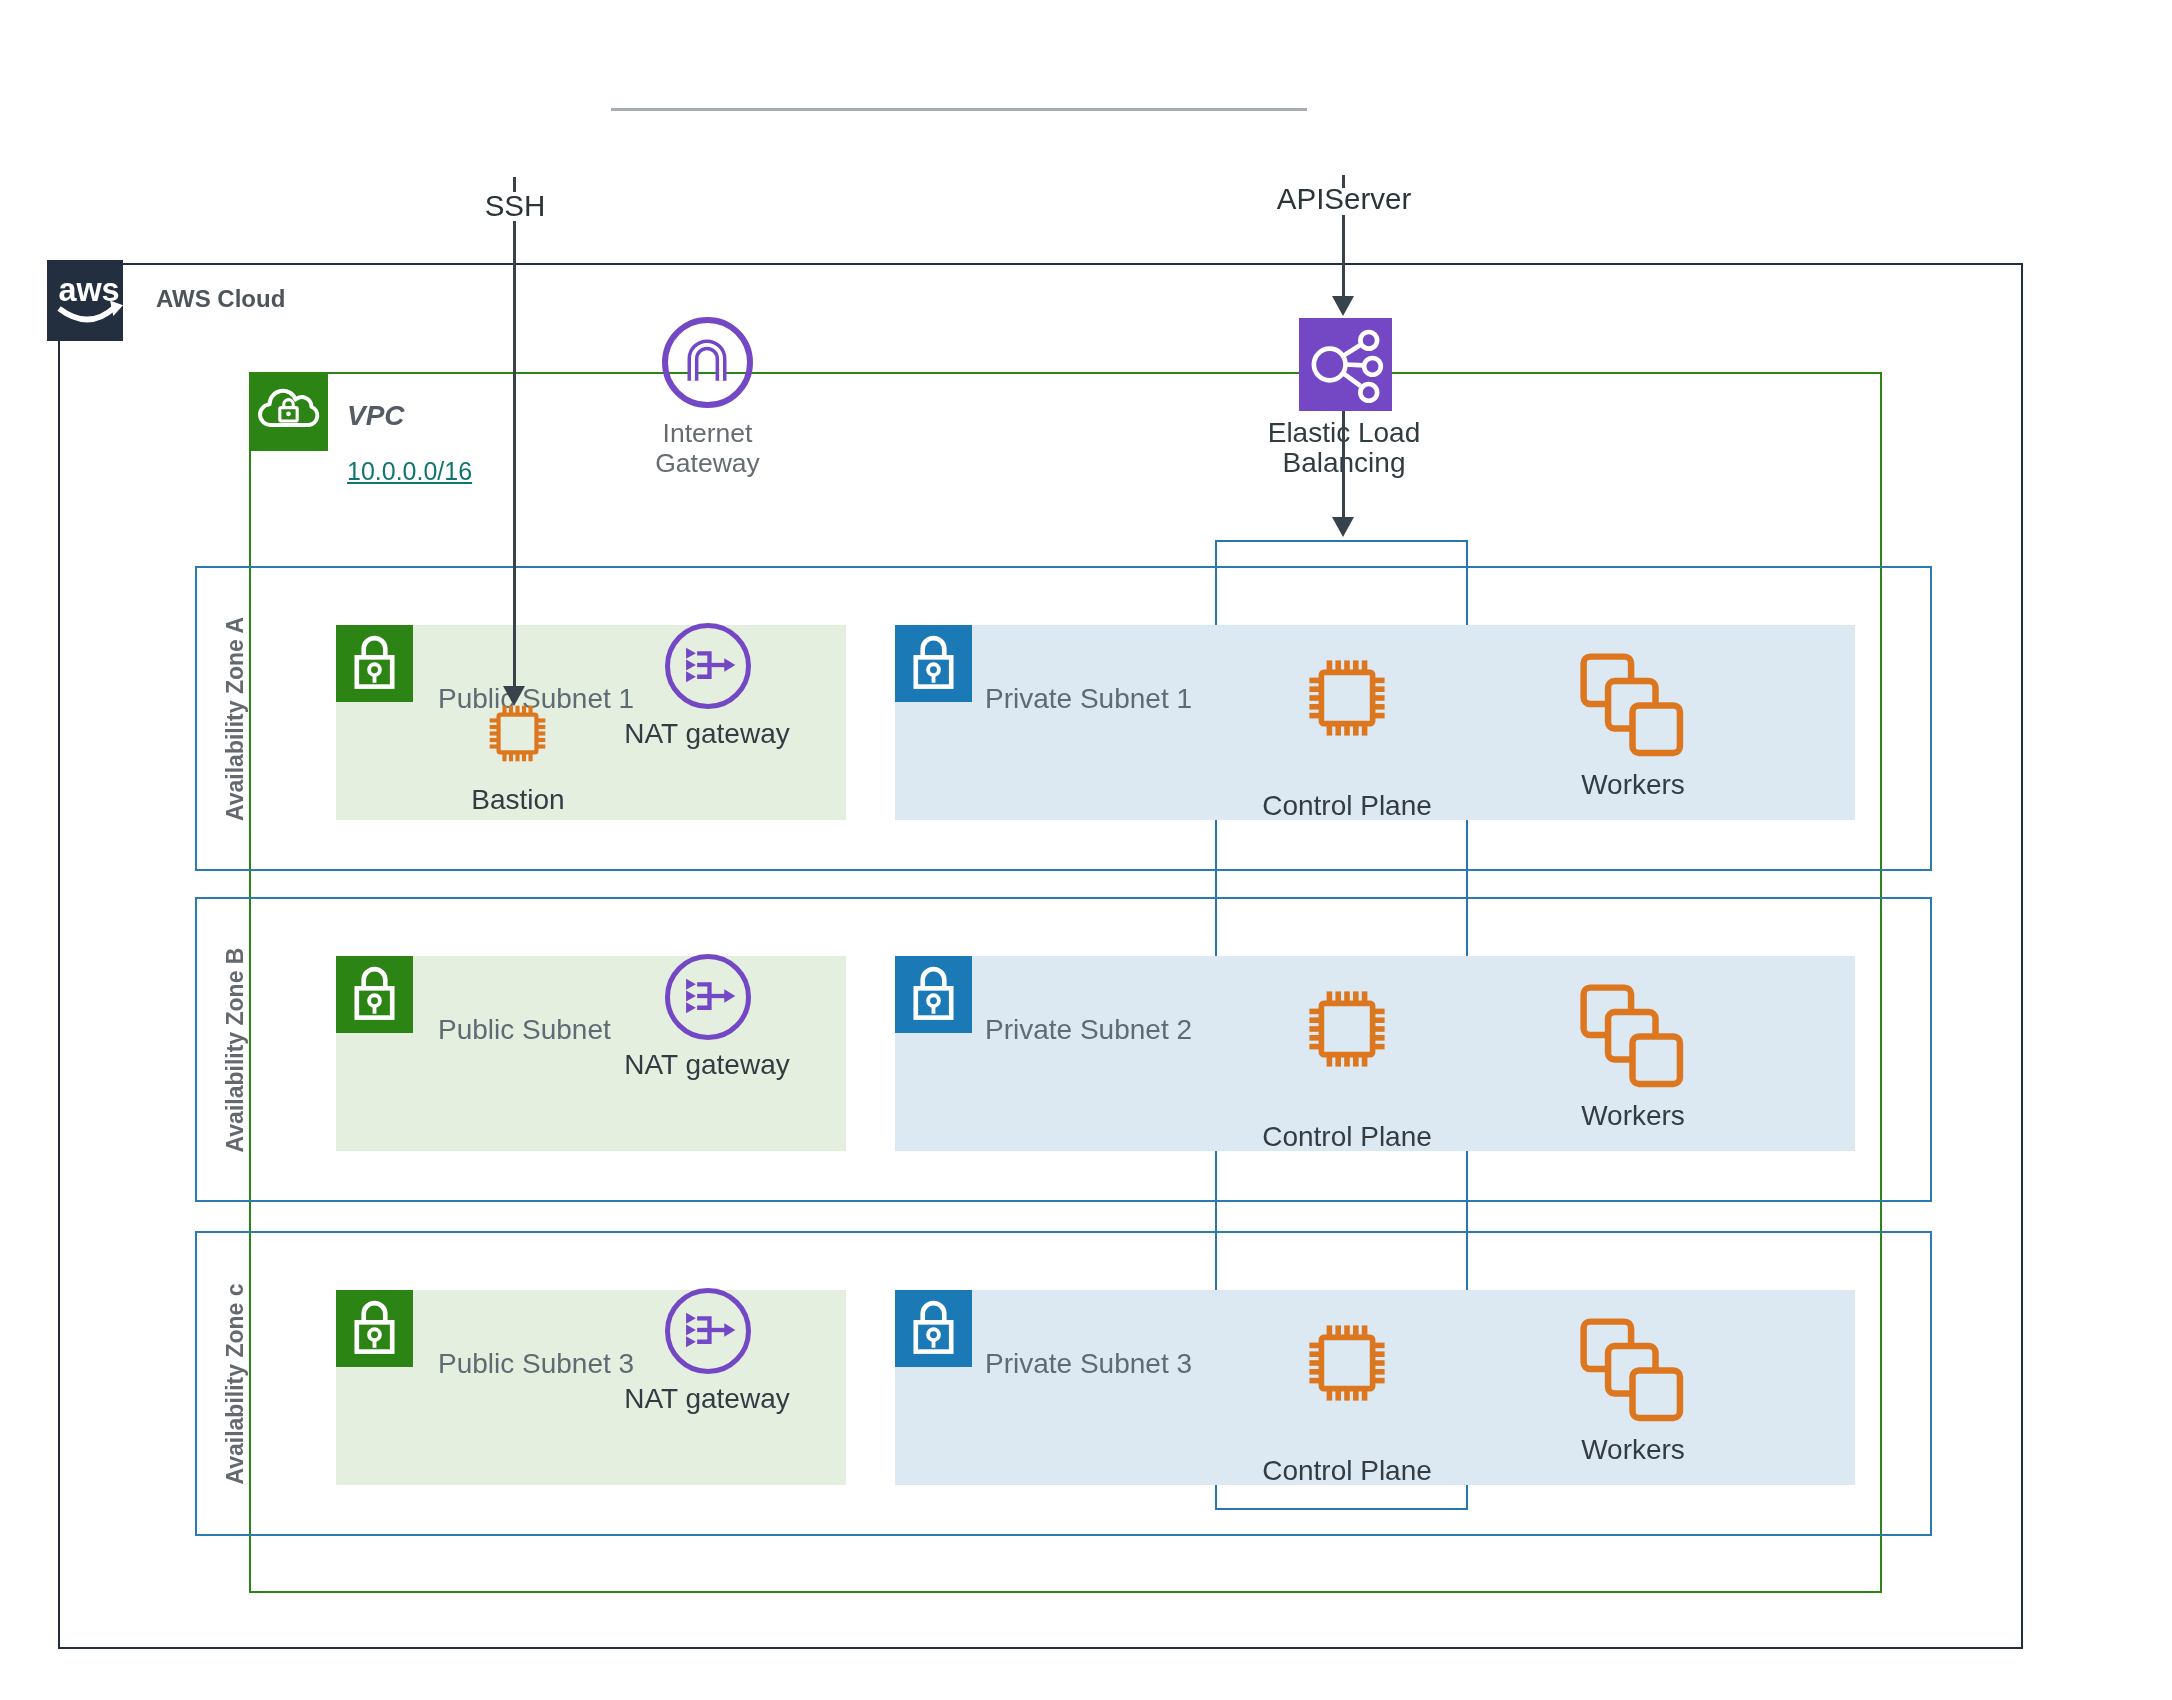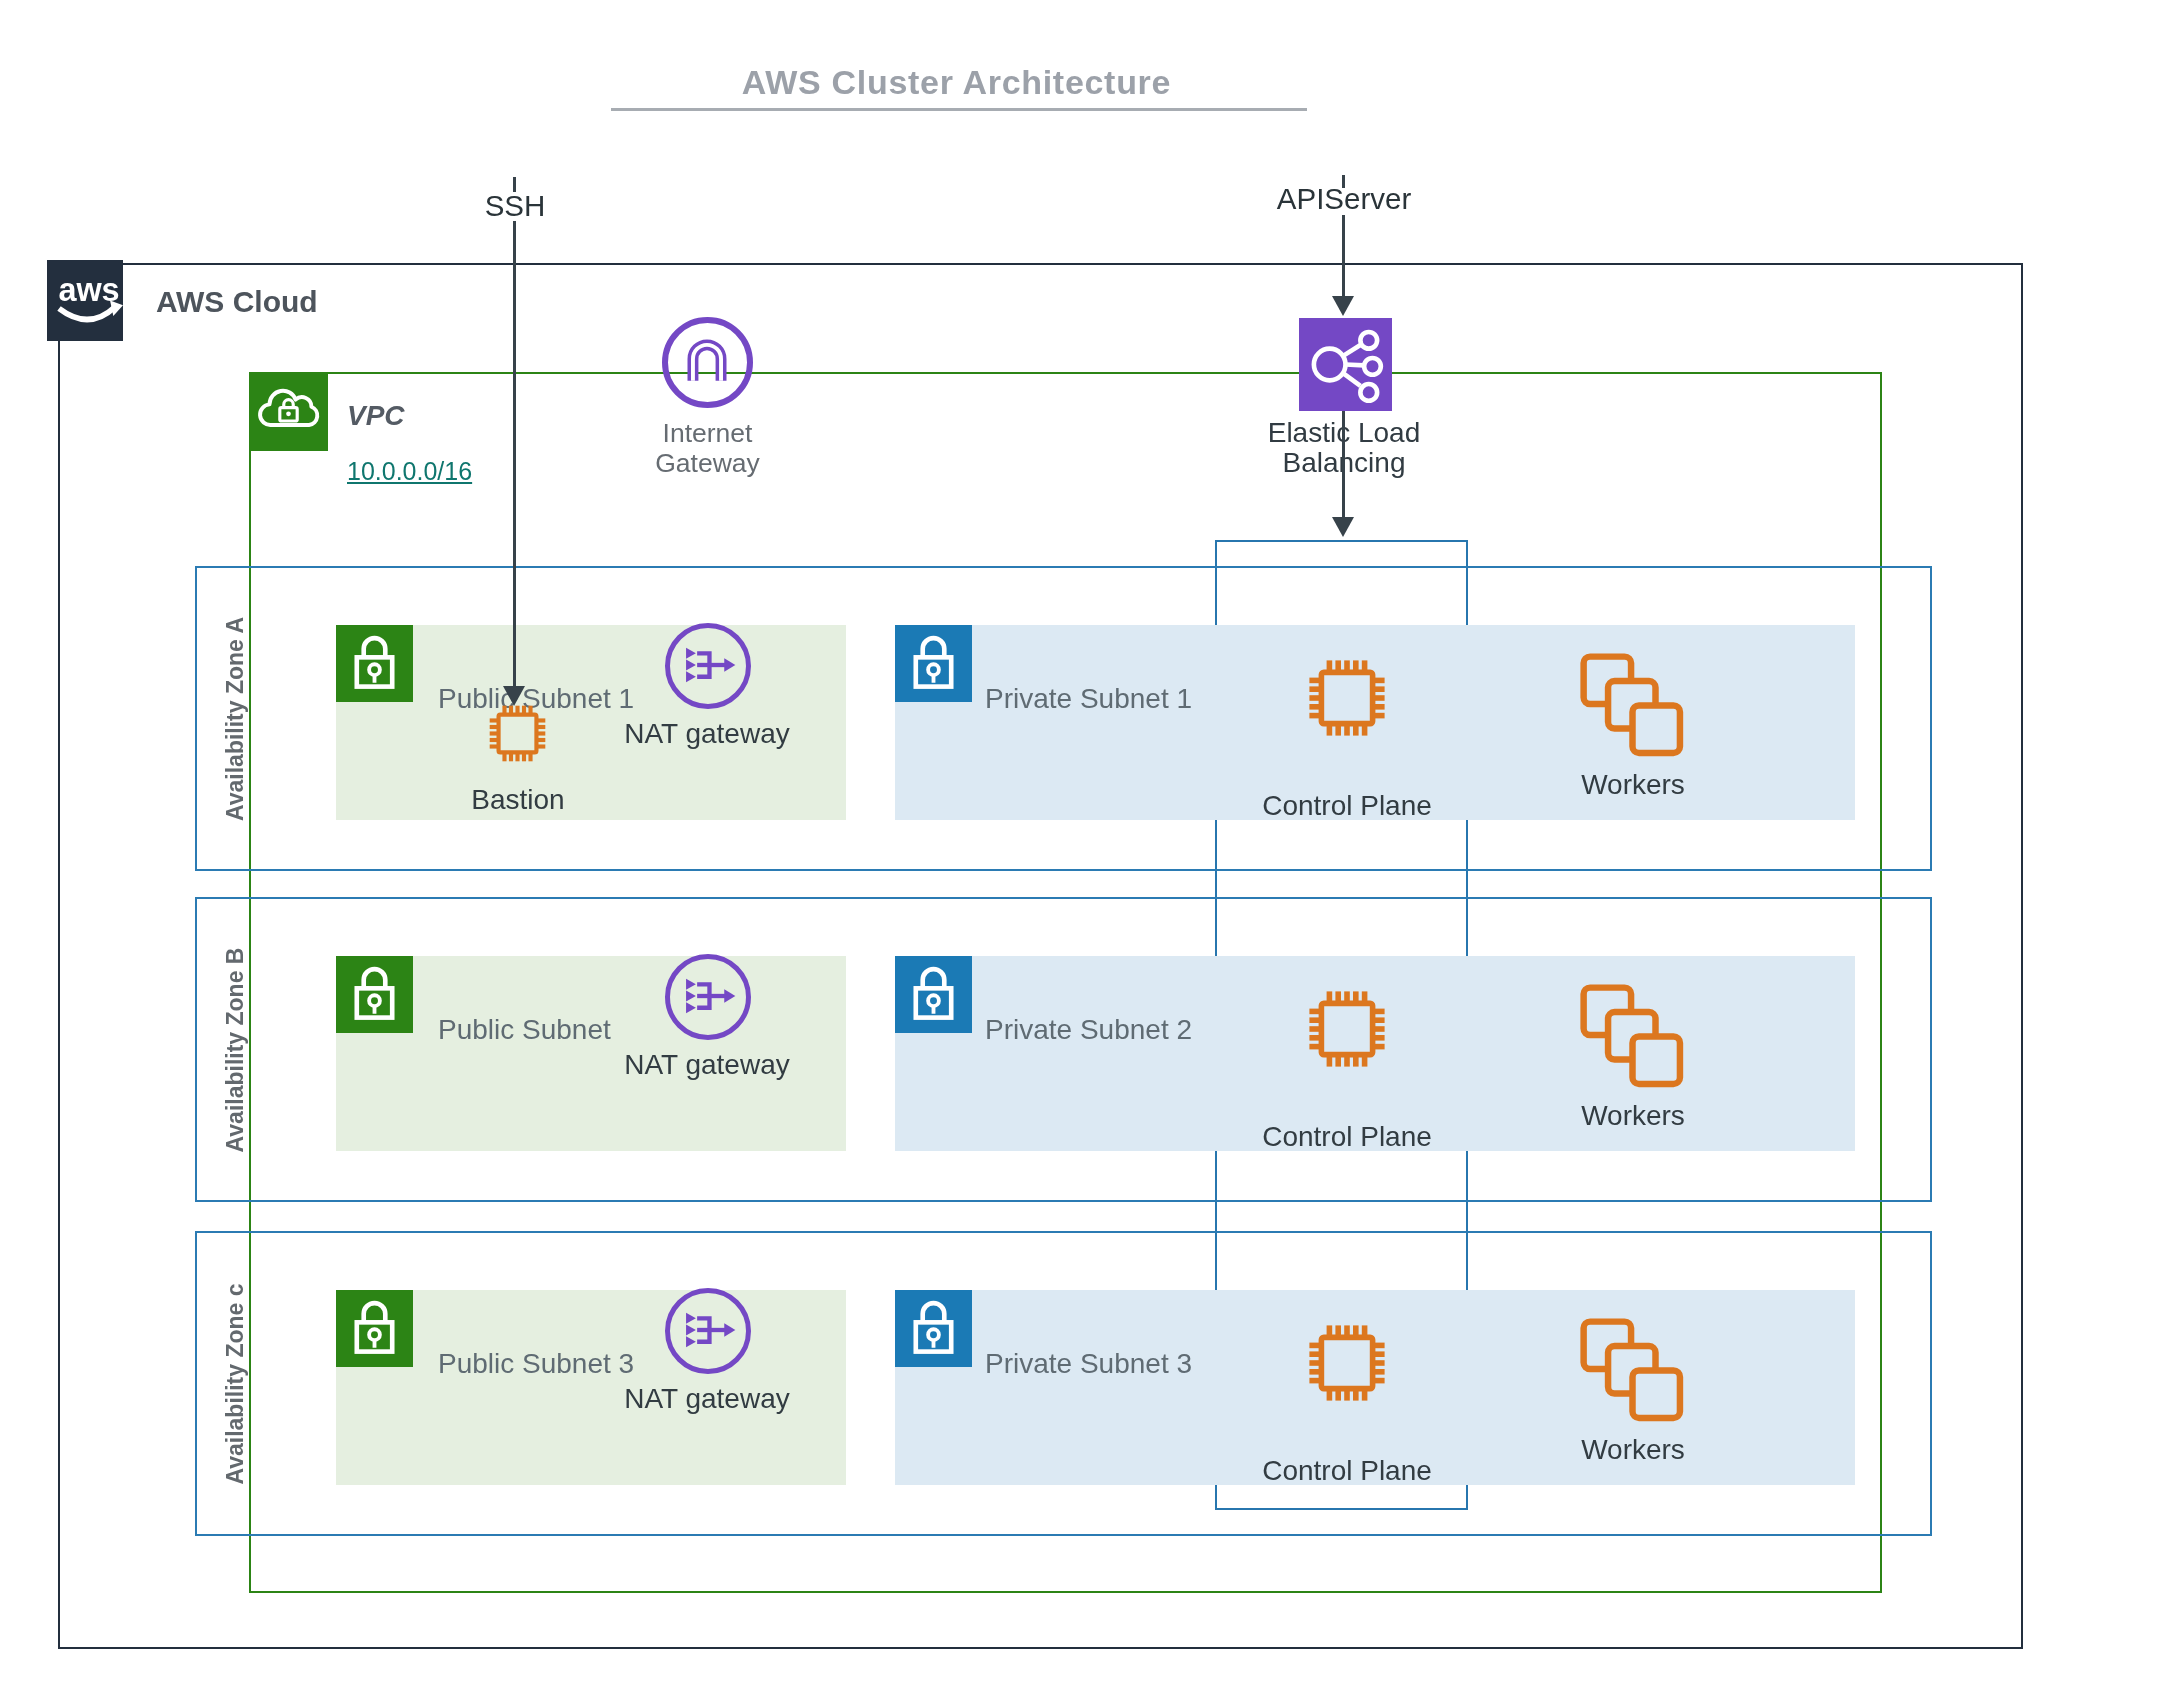--- a/index.html
+++ b/index.html
@@ -12,21 +12,21 @@
   body{font-family:"Liberation Sans", sans-serif;}
   .canvas{position:relative;width:2172px;height:1700px;background:#ffffff;overflow:hidden;}
   .abs{position:absolute;}
   .ctr{text-align:center;}
   
   .page-title{left:588px;top:63px;width:737px;font-size:34px;font-weight:bold;color:var(--title-gray);letter-spacing:0.7px;}
   .title-rule{left:611px;top:108px;width:696px;height:2.9px;background:#A7ACB2;}
   
   .aws-cloud-box{left:58px;top:263px;width:1961px;height:1382px;border:2.9px solid var(--navy);}
   .aws-logo{left:47px;top:260px;width:76px;height:81px;background:var(--navy);}
-  .aws-cloud-label{left:156px;top:285px;font-size:30px;font-weight:bold;color:#4D545C;}
+  .aws-cloud-label{left:156px;top:285px;font-size:24px;font-weight:bold;color:#4D545C;}
   .vpc-box{left:249px;top:372px;width:1629px;height:1217px;border:2.9px solid var(--green);}
   .vpc-icon{left:249px;top:372px;width:79px;height:79px;background:var(--green);}
   .vpc-label{left:347px;top:400px;font-size:28px;font-weight:bold;color:#545B64;font-style:italic;}
   .vpc-cidr{left:347px;top:457px;font-size:25px;color:#0f766e;text-decoration:underline;}
   
   .igw-circle{left:662px;top:317px;width:91px;height:91px;border:6.6px solid var(--purple);border-radius:50%;box-sizing:border-box;}
   .igw-label{left:597px;top:418px;width:221px;font-size:26.5px;line-height:30px;color:var(--gray);}
   .elb-square{left:1299px;top:318px;width:93px;height:93px;background:var(--purple);}
   .elb-label{left:1226px;top:418px;width:236px;font-size:28px;line-height:30px;color:#313B42;}
   .tall-box{left:1215px;top:540px;width:249px;height:966px;border:2.9px solid #2776AE;}
@@ -125,21 +125,20 @@
     <symbol id="sym-workers" viewBox="0 0 160 160">
       <rect x="12" y="12" width="66" height="66" rx="9" fill="none" stroke="#DC771F" stroke-width="9"></rect>
       <rect x="46" y="46" width="66" height="66" rx="9" fill="#DCE9F3" stroke="#DC771F" stroke-width="9"></rect>
       <rect x="80" y="80" width="66" height="66" rx="9" fill="#DCE9F3" stroke="#DC771F" stroke-width="9"></rect>
     </symbol>
   </defs>
 </svg>
 
 <div class="canvas">
 
-  <div class="abs page-title ctr">AWS Cluster Architecture</div>
   <div class="abs title-rule"></div>
 
   <div class="abs aws-cloud-box"></div>
   <div class="abs aws-logo">
     <svg viewBox="0 0 100 100" width="84" height="81">
       <text x="50" y="50" text-anchor="middle" fill="#fff" font-family="Liberation Sans, sans-serif" font-size="40" font-weight="bold">aws</text>
       <path d="M13,60 Q50,88 82,58" fill="none" stroke="#fff" stroke-width="7"></path>
       <polygon points="76,50 92,56 80,69" fill="#fff"></polygon>
     </svg>
   </div>

